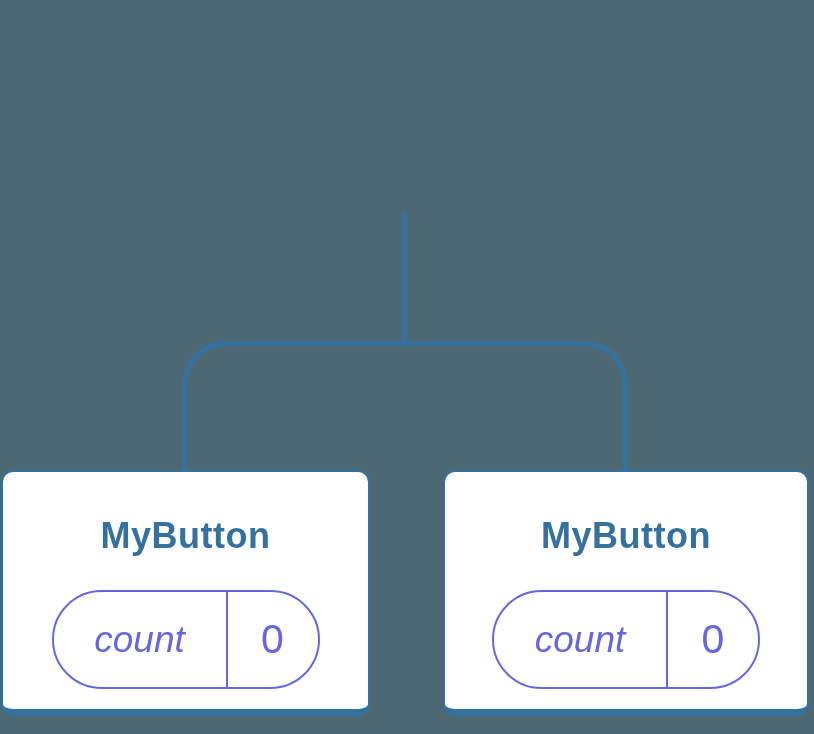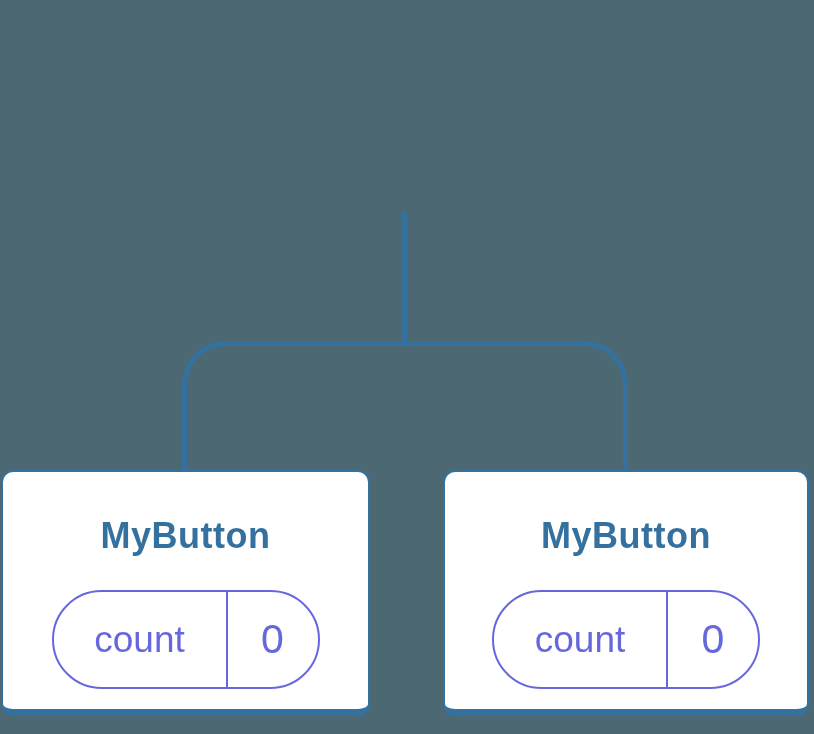--- a/index.html
+++ b/index.html
@@ -83,20 +83,21 @@
   }
   .pill-key {
     flex: 1;
     display: flex;
     align-items: center;
     justify-content: center;
     color: var(--purple, #6767DD);
     font-size: 37px;
     font-weight: 400;
     border-right: 2.5px solid var(--purple, #6767DD);
+    font-style: italic;
   }
   .pill-value {
     width: 90px;
     display: flex;
     align-items: center;
     justify-content: center;
     color: var(--purple, #6767DD);
     font-size: 41px;
     font-weight: 400;
   }

